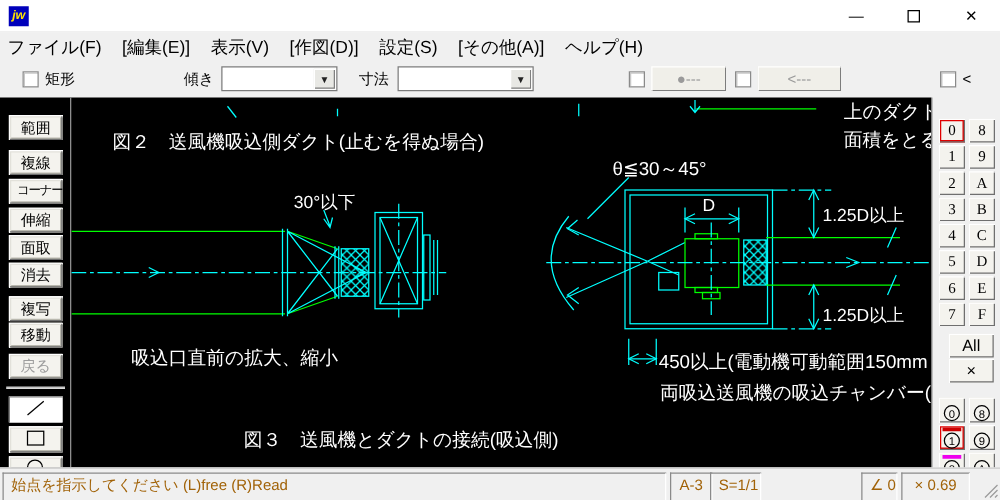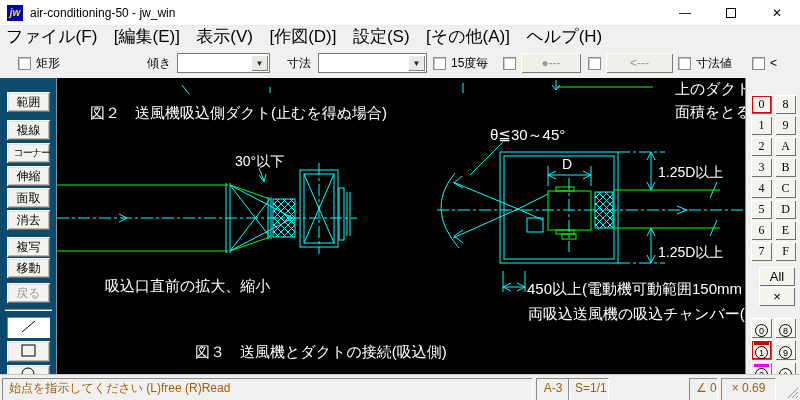--- a/index.html
+++ b/index.html
@@ -11,32 +11,32 @@
   #app-icon { position:absolute; left:7px; top:5px; width:16px; height:16px; background:#0000bb; color:#ffe000; font-size:10px; font-weight:bold; font-style:italic; text-align:center; line-height:16px; }
   #win-title { position:absolute; left:30px; top:0; height:26px; line-height:26px; font-size:12px; color:#000; white-space:nowrap; }
   .win-ctl { position:absolute; top:0; width:46px; height:26px; display:flex; align-items:center; justify-content:center; font-size:12px; color:#000; }
   #btn-min { left:662px; }
   #btn-max { left:708px; }
   #btn-close { left:754px; }
   #btn-max .maxbox { width:10px; height:10px; border:1px solid #000; }
 
   
   #menubar { position:absolute; left:0; top:26px; width:800px; height:22px; background:#f0f0f0; }
-  .menu-item { display:inline-block; line-height:22px; font-size:17px; padding:0 6px; color:#000; white-space:nowrap; }
+  .menu-item { display:inline-block; line-height:22px; font-size:14px; padding:0 6px; color:#000; white-space:nowrap; }
 
   
   #toolbar { position:absolute; left:0; top:48px; width:800px; height:30px; background:#f0f0f0; font-size:12px; }
   .tb-item { position:absolute; top:0; height:30px; display:flex; align-items:center; gap:5px; white-space:nowrap; }
   .chk { width:13px; height:13px; background:#fff; border:1px solid #8a8a8a; box-shadow:inset 1px 1px 0 #c8c8c8; flex:none; }
   .combo { position:absolute; top:5px; height:20px; background:#fff; border:1px solid #7a7a7a; }
   .combo .arrow-btn { position:absolute; right:1px; top:1px; bottom:1px; width:17px; background:#e8e8e4; box-shadow:inset 1px 1px 0 #fff, inset -1px -1px 0 #808080; font-size:8px; display:flex; align-items:center; justify-content:center; color:#222; }
   .tb-disabled-btn { height:20px; background:#f0efe9; box-shadow:inset 1px 1px 0 #fff, inset -1px -1px 0 #7c7c7c; color:#9a9a9a; display:flex; align-items:center; justify-content:center; font-size:12px; padding:0 6px; }
 
   
-  #leftpanel { position:absolute; left:0; top:78px; width:57px; height:296px; background:#0c4a6e; border-right:1px solid #8e8e8e; overflow:hidden; }
+  #leftpanel { position:absolute; left:0; top:78px; width:57px; height:296px; background:#000000; border-right:1px solid #8e8e8e; overflow:hidden; }
   .sbtn { position:absolute; left:7px; width:43px; height:20px; background:#f4f3ee; box-shadow:inset 1px 1px 0 #fff, inset -1px -1px 0 #6f6f6f, inset 2px 2px 0 #e2e1da, inset -2px -2px 0 #b9b8ae; font-size:12px; text-align:center; line-height:20px; overflow:hidden; white-space:nowrap; color:#000; }
   .sbtn.narrow { font-size:10px; letter-spacing:-1px;text-align:right; }
   .sbtn.disabled { color:#9d9d9d; }
   .sbtn.pressed { background:#ffffff; box-shadow:inset 1px 1px 0 #808080, inset -1px -1px 0 #fff; }
   #lp-divider { position:absolute; left:5px; top:231px; width:47px; height:2px; background:#8a8a8a; border-bottom:1px solid #fff; }
   .tool-ico { display:block; margin:2px auto 0; }
 
   #rightpanel { position:absolute; left:745px; top:78px; width:55px; height:296px; background:#f0f0f0; border-left:1px solid #8e8e8e; overflow:hidden; }
   .lbtn { position:absolute; width:21px; height:19px; background:#f4f3ee; box-shadow:inset 1px 1px 0 #fff, inset -1px -1px 0 #6f6f6f; font-size:12px; font-family:"Liberation Serif","DejaVu Serif",serif; text-align:center; line-height:19px; color:#000; }
   .lbtn.sel { box-shadow:inset 1px 1px 0 #fff, inset -1px -1px 0 #6f6f6f, inset 0 0 0 2px #e00000; }
@@ -65,21 +65,20 @@
   #st-layer { left:617px; width:69px; text-align:center; }
   #st-angle { left:689px; width:29px; text-align:center; }
   #st-zoom { left:721px; width:55px; text-align:center; }
   #grip { position:absolute; right:1px; bottom:1px; }
 </style>
 </head>
 <body>
 
 <div id="titlebar">
   <div id="app-icon">jw</div>
-  <div id="win-title">air-conditioning-50 - jw_win</div>
   <div id="btn-min" class="win-ctl">—</div>
   <div id="btn-max" class="win-ctl">
       <span class="maxbox"></span>
     </div>
   <div id="btn-close" class="win-ctl">✕</div>
 </div>
 
 <div id="menubar">
   <span class="menu-item">ファイル(F)</span>
   <span class="menu-item">[編集(E)]</span>
@@ -102,35 +101,27 @@
     <span></span>
     <span class="arrow-btn">▼</span>
   </div>
   <div class="tb-item" style="left:287px">
     <span>寸法</span>
   </div>
   <div class="combo" style="left:318px; width:109px;">
     <span></span>
     <span class="arrow-btn">▼</span>
   </div>
-  <div class="tb-item" style="left:433px">
-    <span class="chk"></span>
-    <span>15度毎</span>
-  </div>
   <div class="tb-item" style="left:503px">
     <span class="chk"></span>
     <span class="tb-disabled-btn" style="width:60px">●---</span>
   </div>
   <div class="tb-item" style="left:588px">
     <span class="chk"></span>
     <span class="tb-disabled-btn" style="width:67px">&lt;---</span>
-  </div>
-  <div class="tb-item" style="left:678px">
-    <span class="chk"></span>
-    <span>寸法値</span>
   </div>
   <div class="tb-item" style="left:752px">
     <span class="chk"></span>
     <span>&lt;</span>
   </div>
 </div>
 
 <div id="leftpanel">
   <div class="sbtn" style="top:14px">範囲</div>
   <div class="sbtn" style="top:42px">複線</div>

